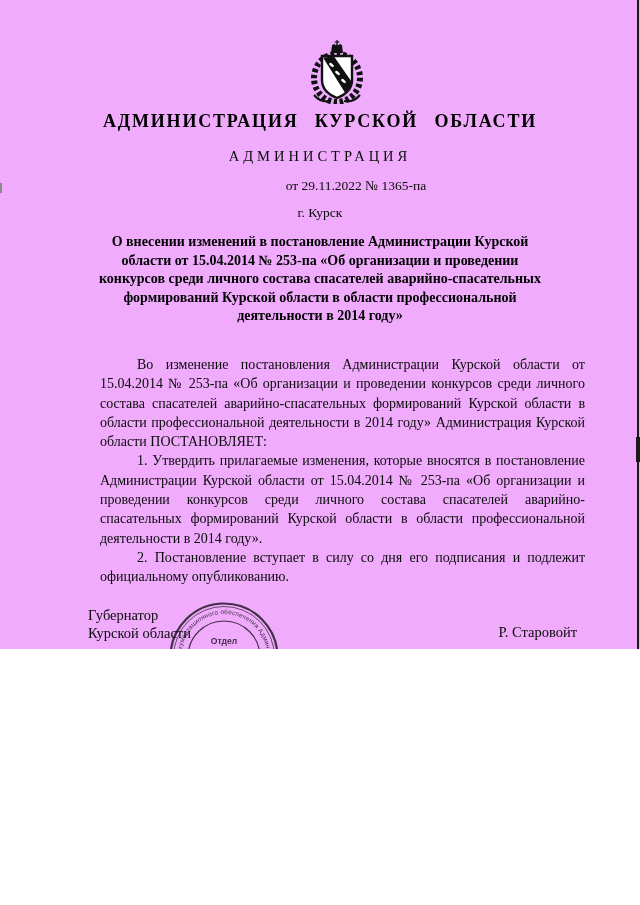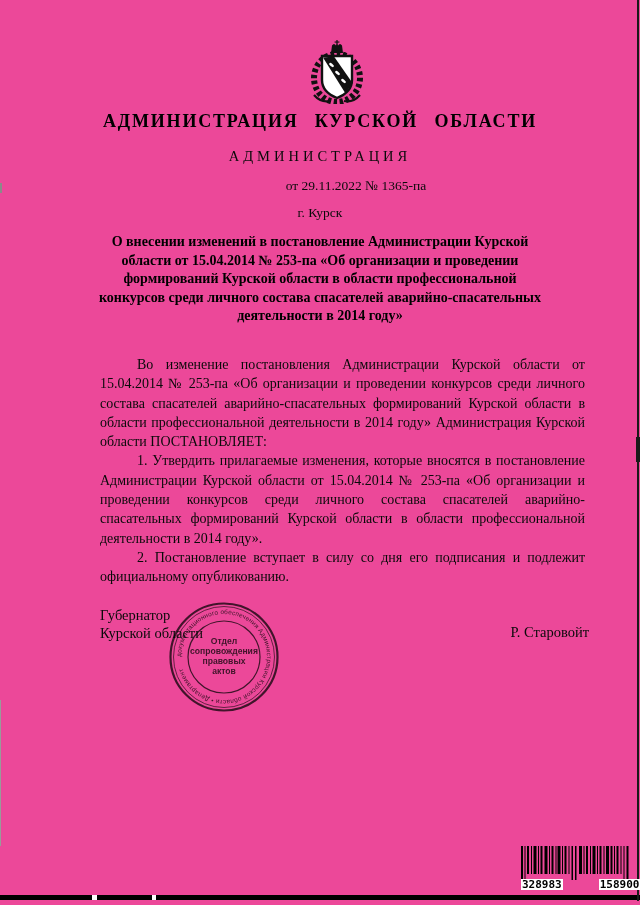--- a/index.html
+++ b/index.html
@@ -1,35 +1,35 @@
 <!DOCTYPE html>
 <html><head>
 <meta charset="utf-8">
 <style>
   html,body{margin:0;padding:0;background:#fff;}
-  .page{position:relative;width:640px;height:905px;background:#ec4899;overflow:hidden;
+  .page{position:relative;width:640px;height:649px;background:#f0abfc;overflow:hidden;
         font-family:"Liberation Serif","DejaVu Serif",serif;color:#0a0a0a;}
 
   .emblem{position:absolute;left:303px;top:40px;width:68px;height:64px;}
 
   .org-name{position:absolute;left:0;top:111px;width:640px;text-align:center;
             font-size:18px;font-weight:bold;letter-spacing:1.8px;word-spacing:10px;color:#000;}
   .doc-type{position:absolute;left:0;top:148px;width:640px;text-align:center;
             font-size:14.5px;letter-spacing:4px;}
   .date-line{position:absolute;left:0;top:178px;width:640px;text-align:center;font-size:13.5px;padding-left:36px;}
   .city{position:absolute;left:0;top:205px;width:640px;text-align:center;font-size:13.5px;}
 
   .title{position:absolute;left:75px;top:233px;width:490px;text-align:center;
          font-size:14px;font-weight:bold;color:#000;}
   .title div{line-height:18.6px;}
 
   .body{position:absolute;left:100px;top:355px;width:485px;font-size:14px;}
   .body div{text-align:justify;text-indent:37px;line-height:19.3px;margin:0;}
 
-  .signature{position:absolute;left:100px;top:606px;width:489px;display:flex;
+  .signature{position:absolute;left:88px;top:606px;width:489px;display:flex;
              justify-content:space-between;align-items:flex-end;font-size:14.5px;}
   .sig-left div{line-height:18px;}
   .sig-name{padding-bottom:1px;}
 
   .stamp{position:absolute;left:168px;top:601px;width:112px;height:112px;opacity:.88;
          mix-blend-mode:multiply;z-index:3;}
   .stamp svg{position:absolute;inset:0;}
   .stamp-center{position:absolute;inset:0;display:flex;flex-direction:column;
                 justify-content:center;align-items:center;
                 font-family:"Liberation Sans","DejaVu Sans",sans-serif;
@@ -71,22 +71,22 @@
   </svg>
 
   <div class="org-name">АДМИНИСТРАЦИЯ КУРСКОЙ ОБЛАСТИ</div>
   <div class="doc-type">АДМИНИСТРАЦИЯ</div>
   <div class="date-line">от 29.11.2022 № 1365-па</div>
   <div class="city">г. Курск</div>
 
   <div class="title">
       <div>О внесении изменений в постановление Администрации Курской</div>
       <div>области от 15.04.2014 № 253-па «Об организации и проведении</div>
+      <div>конкурсов среди личного состава спасателей аварийно-спасательных</div>
       <div>формирований Курской области в области профессиональной</div>
-      <div>конкурсов среди личного состава спасателей аварийно-спасательных</div>
       <div>деятельности в 2014 году»</div>
     </div>
 
   <div class="body">
       <div>Во изменение постановления Администрации Курской области от 15.04.2014 № 253-па «Об организации и проведении конкурсов среди личного состава спасателей аварийно-спасательных формирований Курской области в области профессиональной деятельности в 2014 году» Администрация Курской области ПОСТАНОВЛЯЕТ:</div>
       <div>1. Утвердить прилагаемые изменения, которые вносятся в постановление Администрации Курской области от 15.04.2014 № 253-па «Об организации и проведении конкурсов среди личного состава спасателей аварийно-спасательных формирований Курской области в области профессиональной деятельности в 2014 году».</div>
       <div>2. Постановление вступает в силу со дня его подписания и подлежит официальному опубликованию.</div>
     </div>
 
   <div class="signature">

